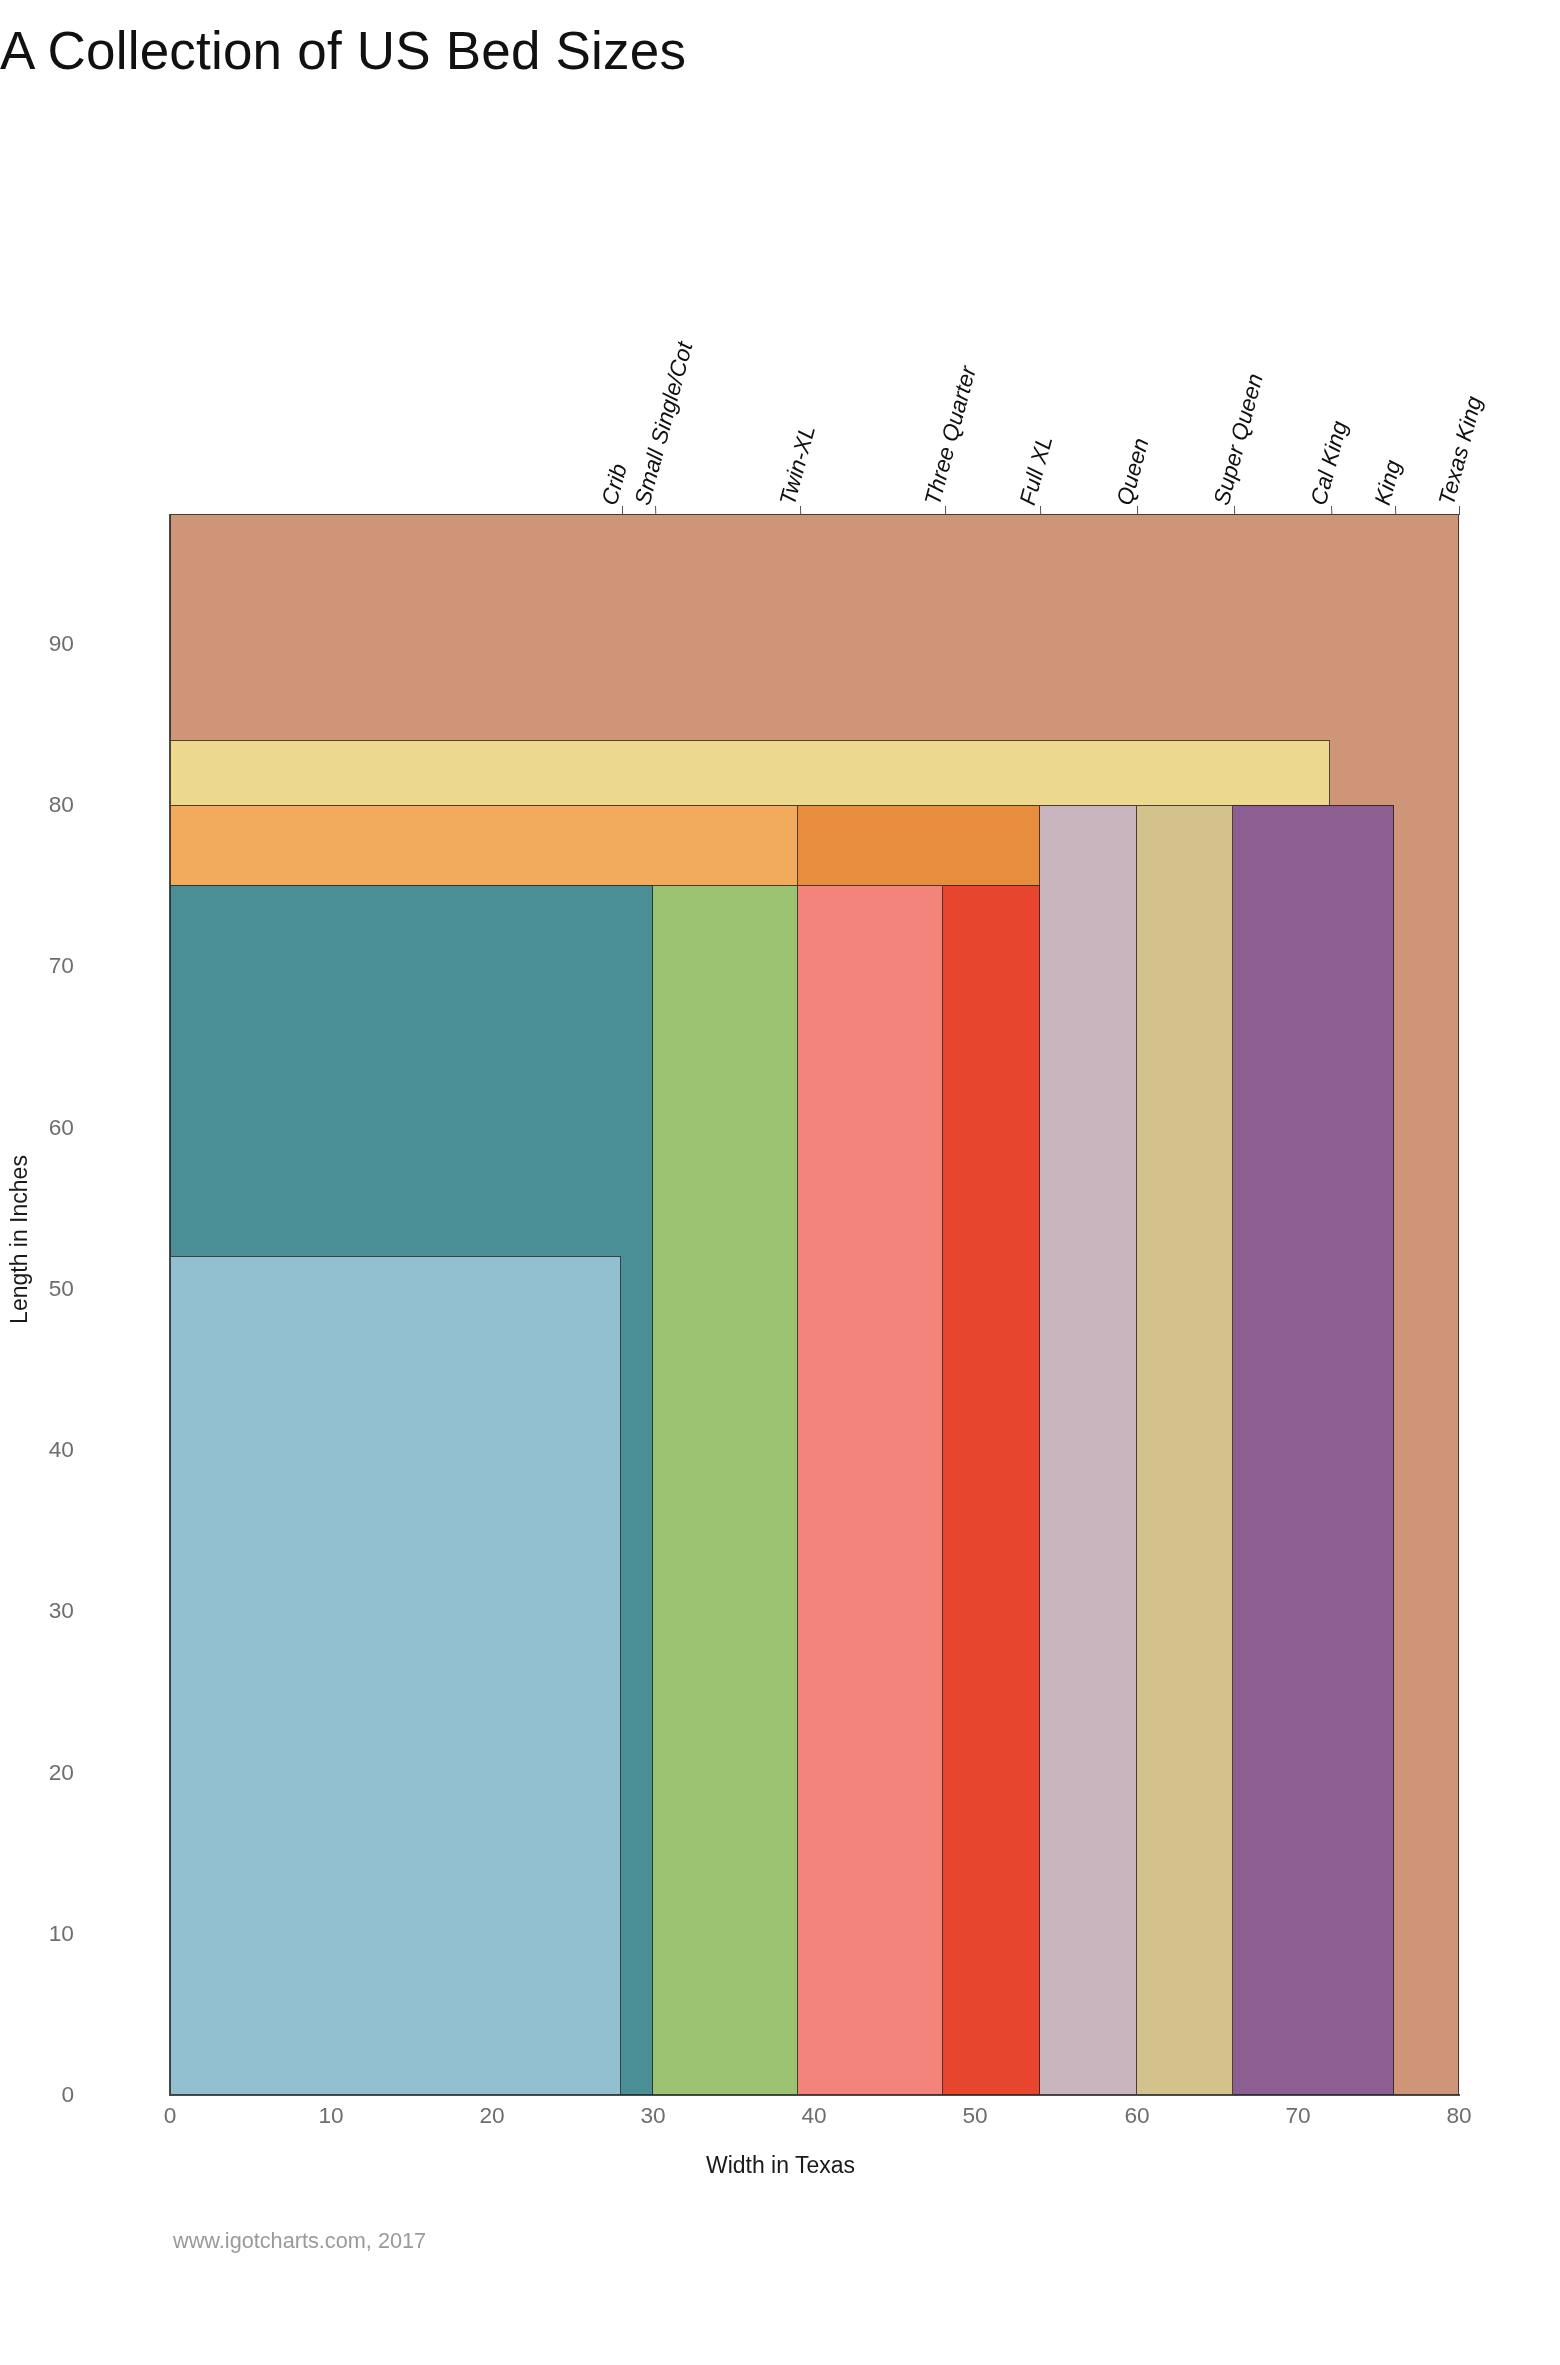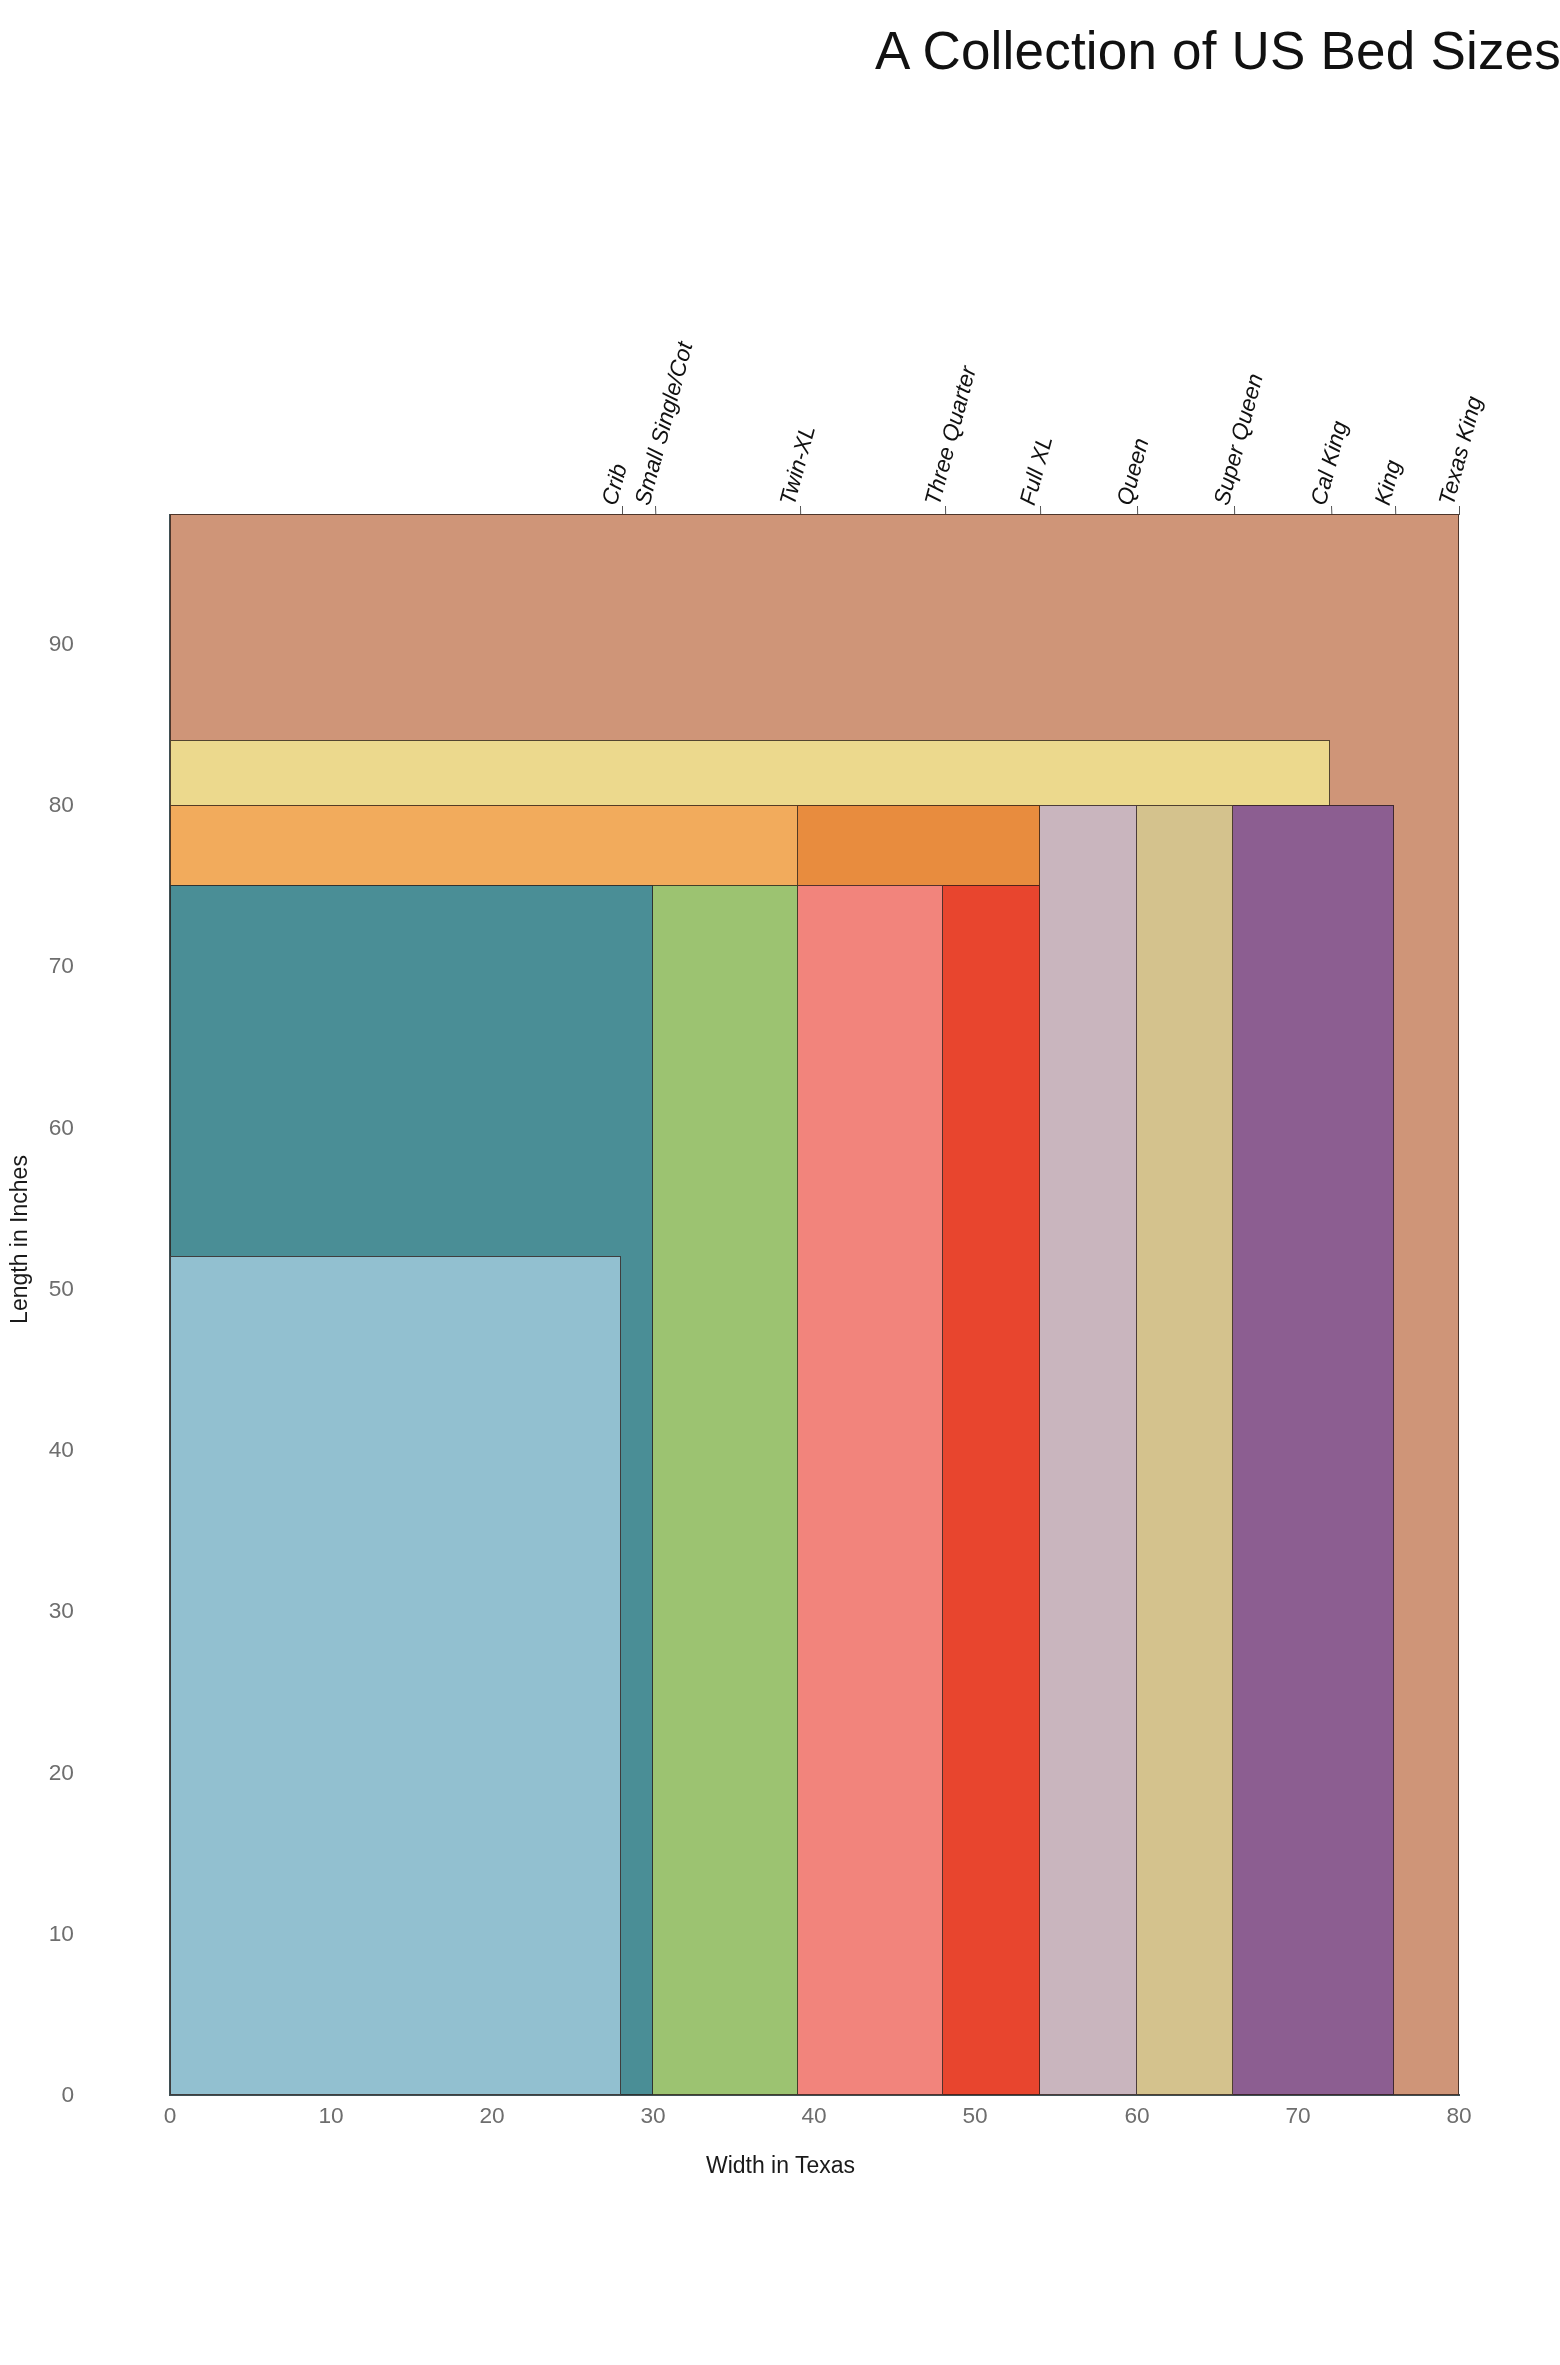--- a/index.html
+++ b/index.html
@@ -1,19 +1,19 @@
 <!DOCTYPE html>
 <html style="font-size:7.9px"><head>
 <meta charset="utf-8">
 <style>
   html,body{margin:0;padding:0;background:#ffffff;}
   body{width:1561px;height:2366px;font-family:"Liberation Sans",sans-serif;position:relative;overflow:hidden;}
 
   #title{
-    position:absolute;left:0;top:19.7px;width:1561px;text-align:right;
+    position:absolute;left:0;top:19.7px;width:1561px;text-align:left;
     font-size:53px;font-weight:400;color:#111;letter-spacing:0.2px;
     font-family:"Liberation Sans",sans-serif;
   }
 
   
   #plot{
     position:absolute;left:170px;top:514px;width:1289px;height:1581px;
   }
   .rect{position:absolute;bottom:0;left:0;box-sizing:border-box;}
 
@@ -120,14 +120,15 @@
     <div class="leader" style="left: 1459px; top: 506px; height: 8.9px; transform: rotate(0deg);"></div>
   </div>
 <div id="inner">
     <div class="inner-label" style="left: 725px; top: 965px;">Twin</div>
     <div class="inner-leader" style="left: 749px; top: 878px; height: 89px; background: rgb(46, 107, 43); transform: rotate(14deg);"></div>
     <div class="inner-label" style="left: 979px; top: 965px;">Full</div>
     <div class="inner-leader" style="left: 1003px; top: 878px; height: 89px; background: rgb(139, 29, 16); transform: rotate(14deg);"></div>
   </div>
 
 <div id="source">
+  <div>www.igotcharts.com, 2017</div>
 </div>
 
 
 </body></html>

